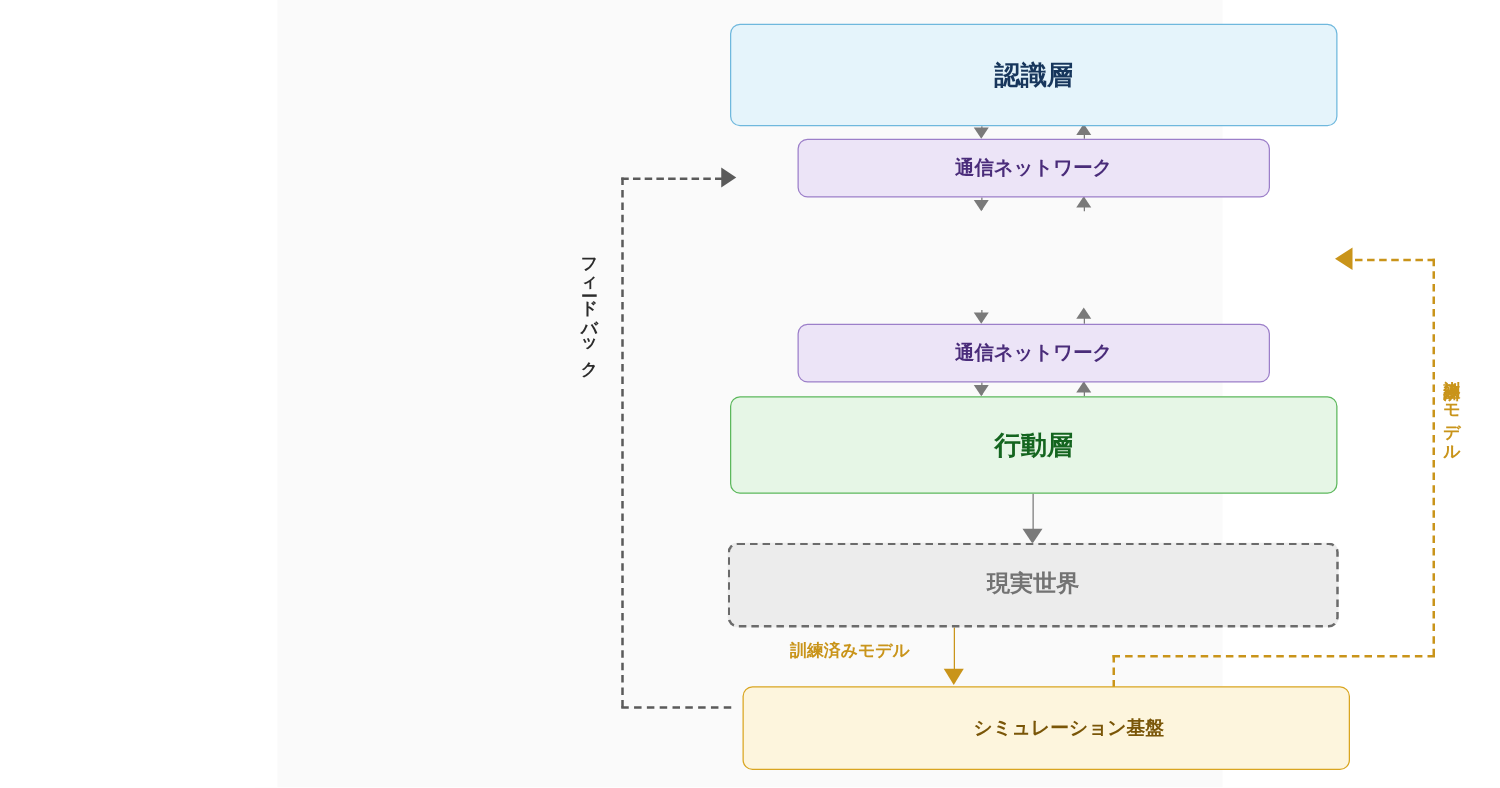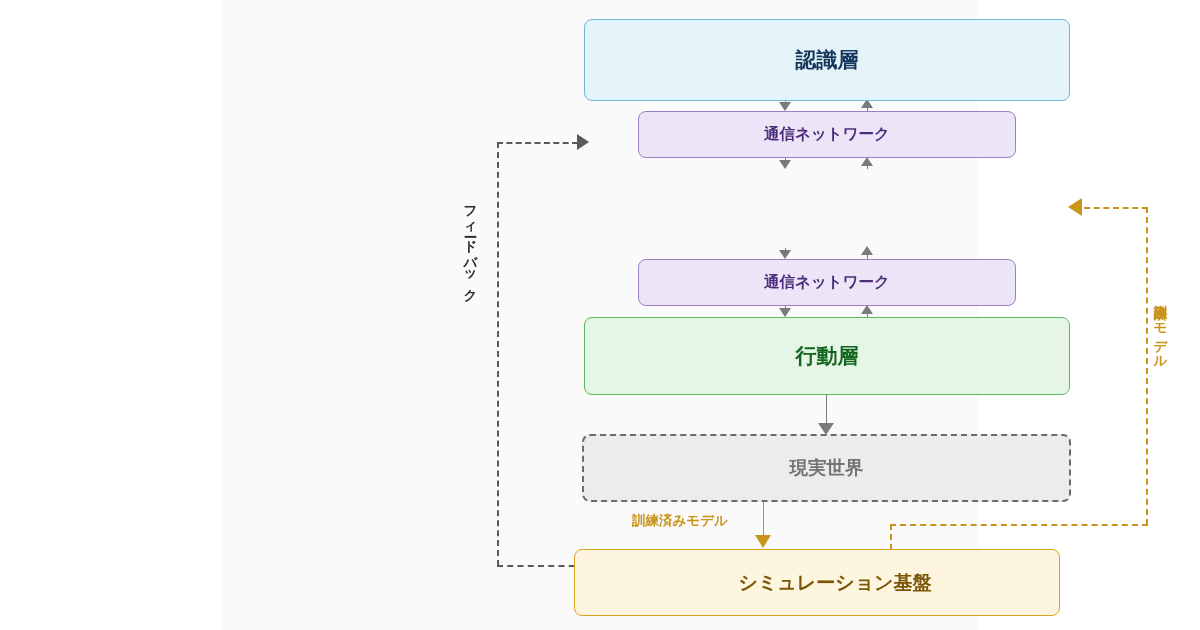--- a/index.html
+++ b/index.html
@@ -46,23 +46,23 @@
     left: 362px; top: 317px; width: 486px; height: 78px;
     background: #e6f6e6; border: 1.8px solid #5cb85c;
     color: #14651f; font-size: 21px; font-weight: 700; text-align: center;
   }
   .node-realworld {
     left: 360px; top: 434px; width: 489px; height: 68px;
     background: #ececec; border: 2px dashed #6b6b6b;
     color: #737373; font-size: 18.5px; font-weight: 700;
   }
   .node-sim {
-    left: 352px; top: 549px; width: 486px; height: 67px;
+    left: 372px; top: 549px; width: 486px; height: 67px;
     background: #fdf5dd; border: 1.8px solid #d9a520;
-    color: #7a5608; font-size: 19px; font-weight: 700; padding-left: 36px;
+    color: #7a5608; font-size: 15px; font-weight: 700; padding-left: 36px;
   }
 
   
   .ln { position: absolute; z-index: 1; }
   .vline-gray { width: 0; border-left: 1.6px solid #7a7a7a; }
   .vline-gray-dash { width: 0; border-left: 2px dashed #5a5a5a; }
   .hline-gray-dash { height: 0; border-top: 2px dashed #5a5a5a; }
   .vline-gold { width: 0; border-left: 1.8px solid #c9941a; }
   .vline-gold-dash { width: 0; border-left: 2.2px dashed #c9941a; }
   .hline-gold-dash { height: 0; border-top: 2.2px dashed #c9941a; }

